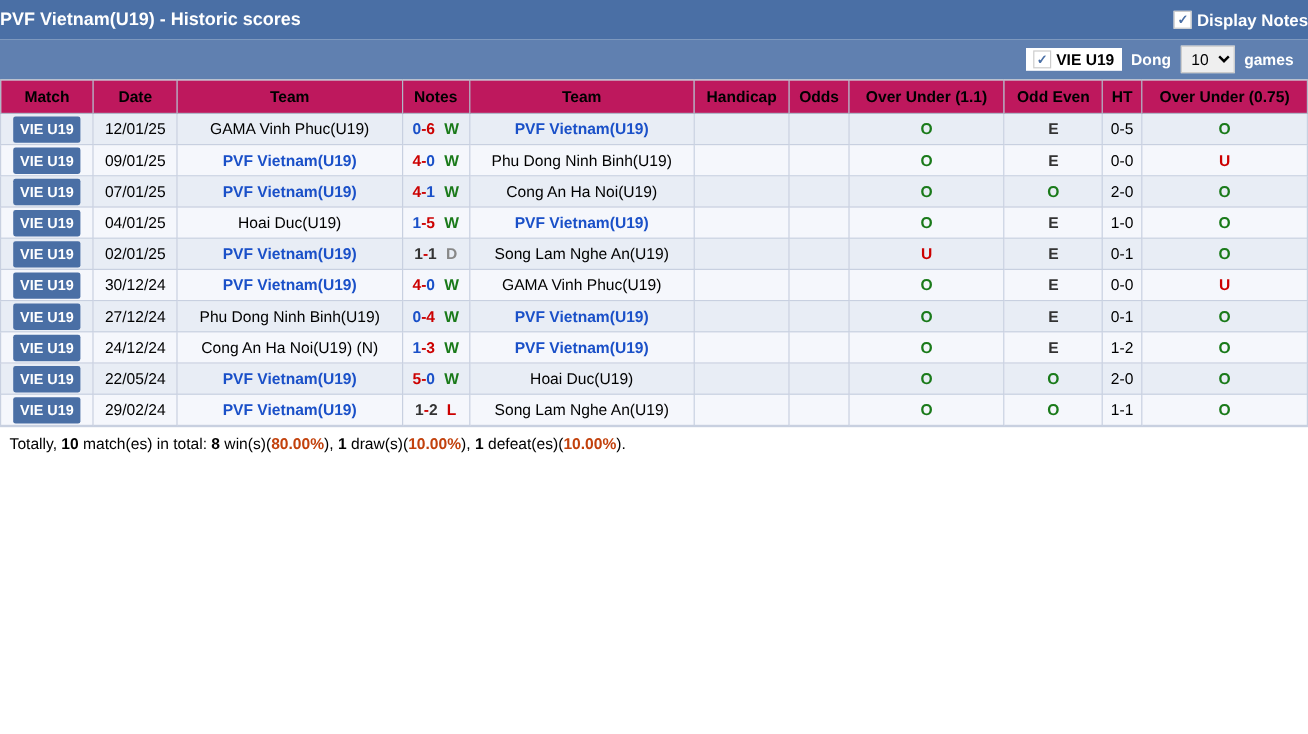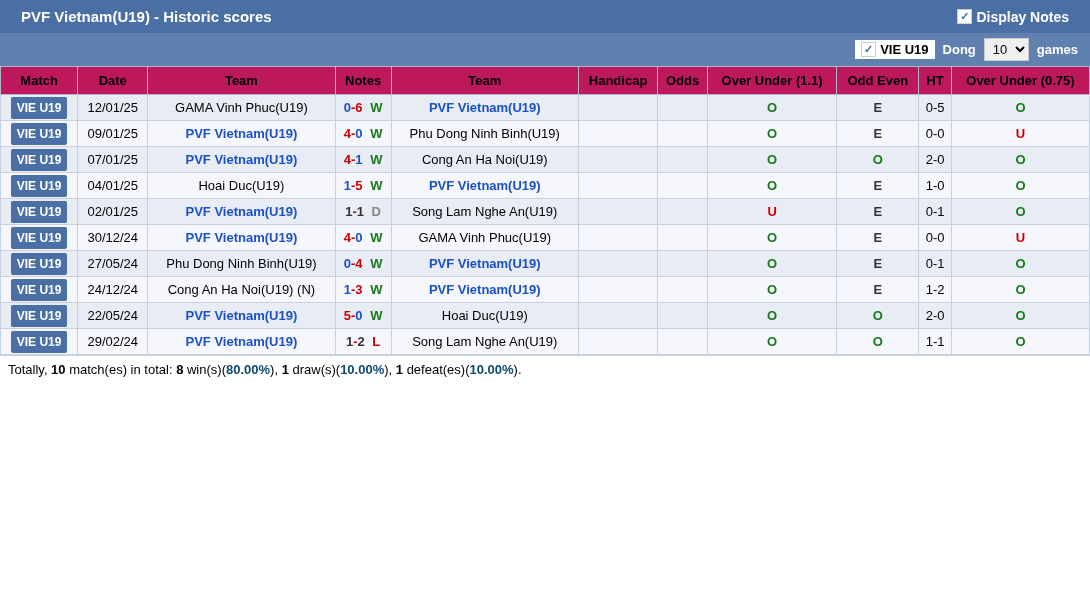--- a/index.html
+++ b/index.html
@@ -8,21 +8,21 @@
       font-size: 13px;
       background: #fff;
       width: 1090px;
     }
     .header {
       background: #4a6fa5;
       color: #fff;
       display: flex;
       align-items: center;
       justify-content: space-between;
-      padding: 8px 21px;
+      padding: 8px 0;
     }
     .header-title {
       font-size: 15px;
       font-weight: bold;
     }
     .display-notes {
       display: flex;
       align-items: center;
       gap: 4px;
       font-weight: bold;
@@ -113,21 +113,21 @@
     .footer {
       padding: 6px 8px;
       font-size: 13px;
       background: #fff;
       border-top: 1px solid #c8d0e0;
     }
     .footer p {
       margin-bottom: 2px;
     }
     .bold { font-weight: bold; }
-    .green { color: #0c4a6e; font-weight: bold; }
+    .green { color: #c2410c; font-weight: bold; }
     .red { color: #cc0000; font-weight: bold; }
     .score-red { color: #cc0000; font-weight: bold; }
     .score-blue { color: #1a50c8; font-weight: bold; }
   </style>
 </head>
 <body>
 
 <div class="header">
   <span class="header-title">PVF Vietnam(U19) - Historic scores</span>
   <div class="display-notes">
@@ -273,21 +273,21 @@
     <td></td>
     <td style="color:#1a7a1a;font-weight:bold">O</td>
     <td style="color:#333;font-weight:bold">E</td>
     <td>0-0</td>
     <td style="color:#cc0000;font-weight:bold">U</td>
   </tr>
       <tr>
     <td>
       <span class="vie-cell">VIE U19</span>
     </td>
-    <td>27/05/24</td>
+    <td>27/12/24</td>
     <td>Phu Dong Ninh Binh(U19)</td>
     <td>
       <span class="result-score" style="color:#cc0000"><span class="score-blue">0</span>-<span class="score-red">4</span></span>
       <span style="color:#1a7a1a;font-weight:bold;margin-left:4px">W</span>
     </td>
     <td class="team-blue">PVF Vietnam(U19)</td>
     <td></td>
     <td></td>
     <td style="color:#1a7a1a;font-weight:bold">O</td>
     <td style="color:#333;font-weight:bold">E</td>

